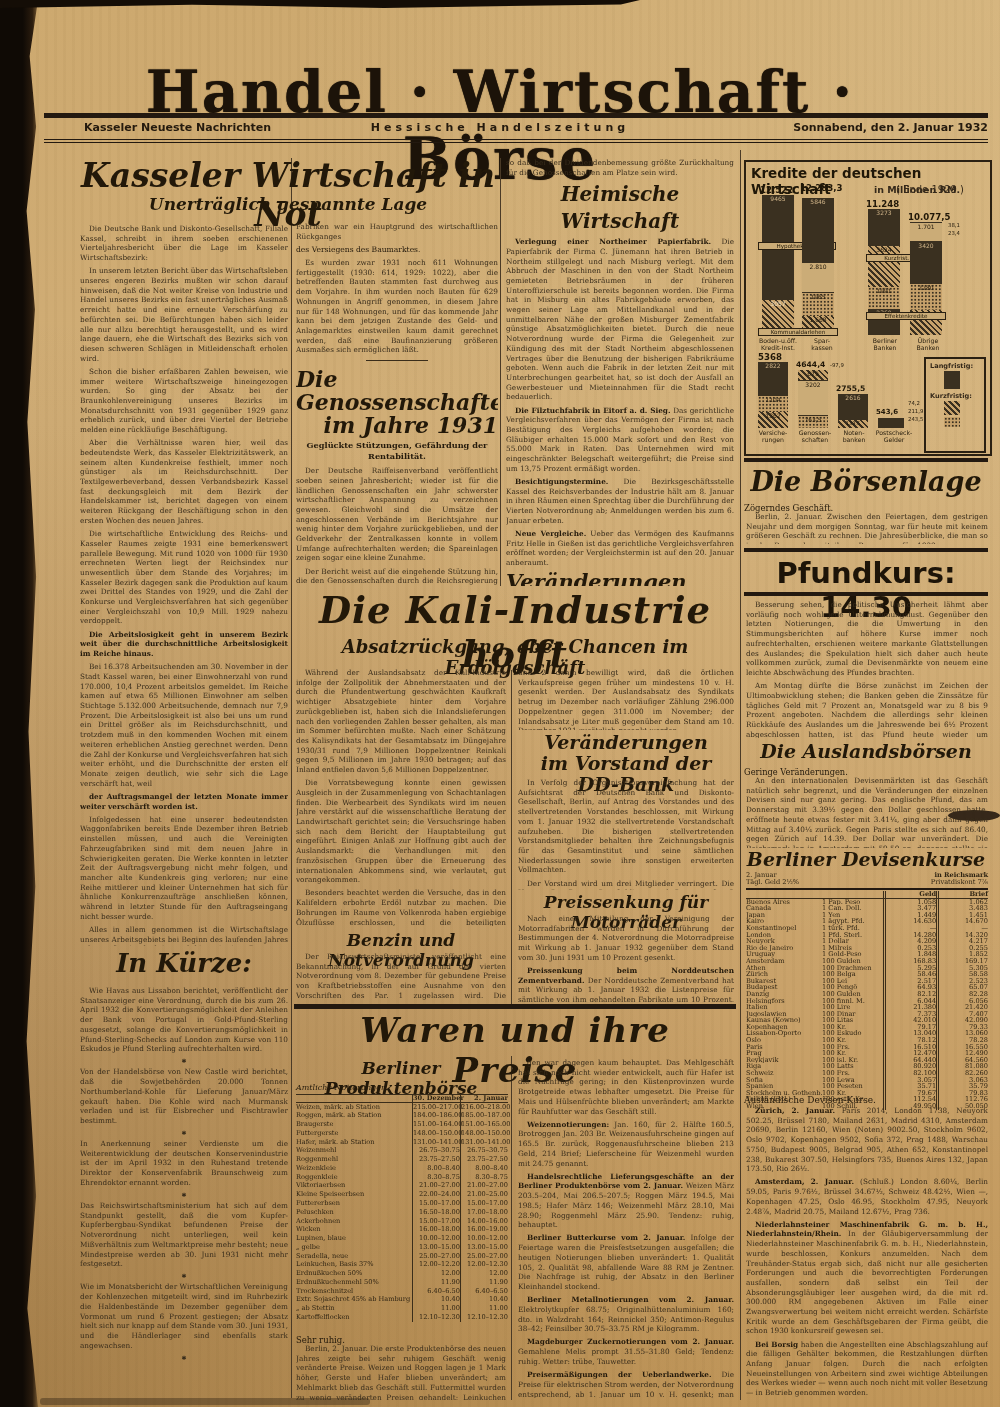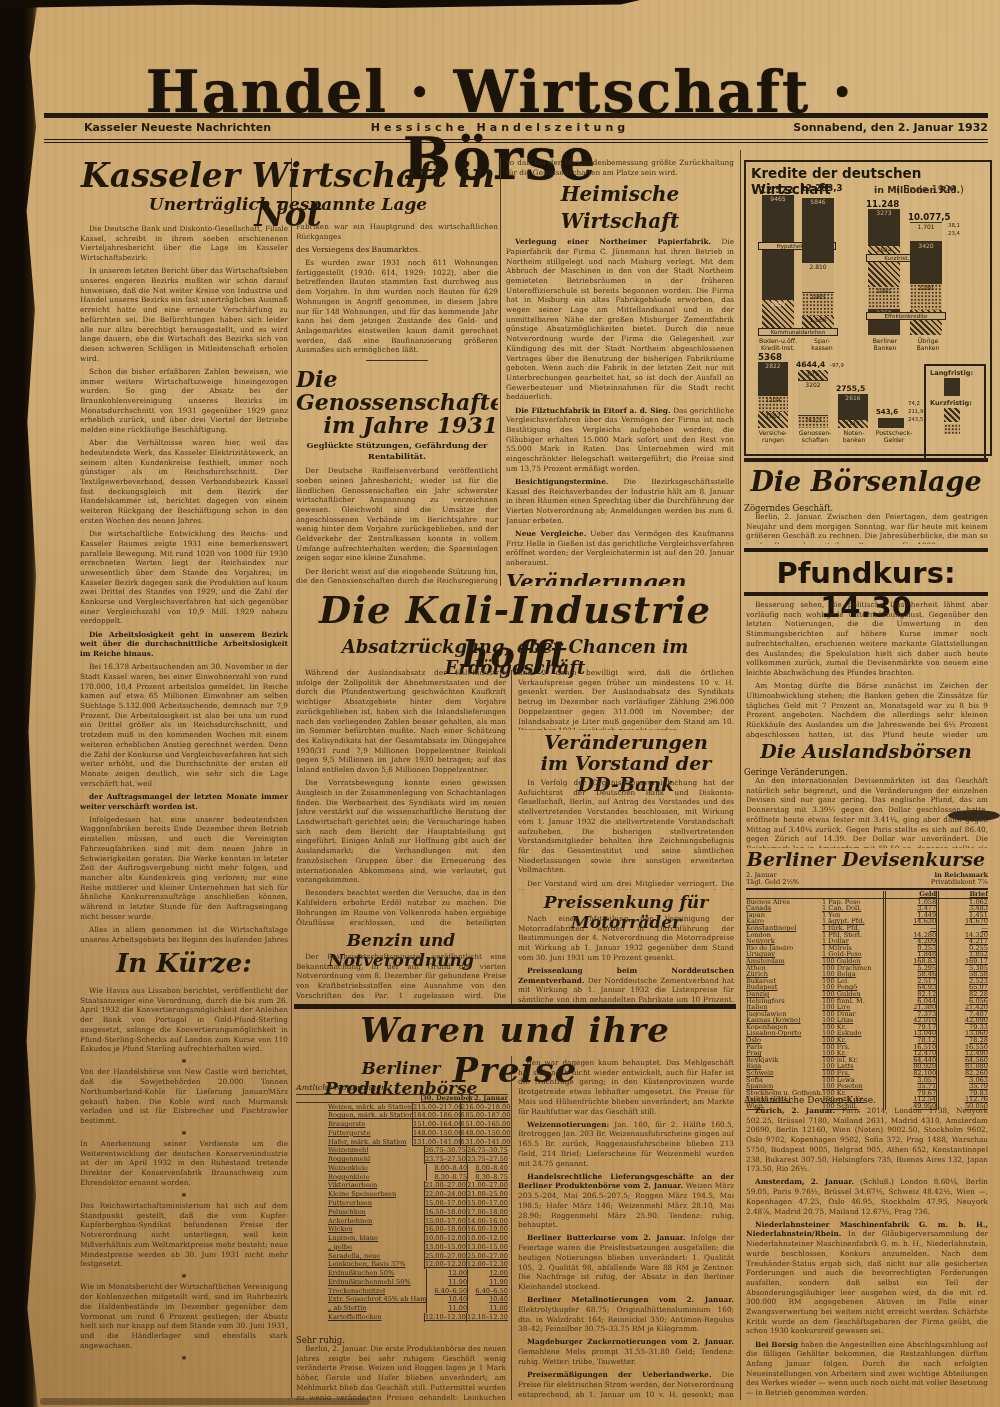--- a/index.html
+++ b/index.html
@@ -29,26 +29,26 @@
   
   .body-col{font-size:7.3px;line-height:1.33;text-align:justify;overflow:hidden;color:#382c1b;}
   .body-col p{margin:0 0 3.5px;text-indent:9px;}
   .body-col p b{color:#241a0c;}
   .star-list p{position:relative;}
   .star-list p + p::before{content:"✱";display:block;text-align:center;text-indent:0;font-size:6px;margin:1px 0 2px;}
   
   .banner-big{font-family:"DejaVu Sans",sans-serif;font-weight:bold;color:#1d1408;}
   
   .tbl{font-size:6.6px;line-height:1.0;color:#2f2413;}
-  .trow{display:flex;align-items:baseline;text-decoration:underline;}
+  .trow{display:flex;align-items:baseline;}
   .devrow .c-place{width:78px;white-space:nowrap;overflow:hidden;}
   .devrow .c-unit{width:62px;white-space:nowrap;overflow:hidden;}
   .devrow .c-geld{width:52px;text-align:right;border-left:3px double #3a2d1a;}
   .devrow .c-brief{width:50px;text-align:right;border-left:3px double #3a2d1a;}
-  .prorow .c-name{width:116px;white-space:nowrap;overflow:hidden;margin-left:32px;}
+  .prorow .c-name{width:116px;white-space:nowrap;overflow:hidden;}
   .prorow .c-dec{width:47px;text-align:right;border-left:1px solid #3a2d1a;white-space:nowrap;}
   .prorow .c-jan{width:47px;text-align:right;border-left:1px solid #3a2d1a;white-space:nowrap;}
   
   .chart-box{border:2px solid #2a2012;}
   .seg{position:absolute;left:0;width:100%;box-sizing:border-box;overflow:hidden;text-align:center;font-family:"DejaVu Sans",sans-serif;}
   .seg-dark{background:#3a3020;color:#cfb387;}
   .seg-hatch{background:repeating-linear-gradient(45deg,#3a3020 0 1.6px,#c7a26b 1.6px 4.2px);color:#20180c;}
   .seg-dot{background:#c7a26b radial-gradient(#3a3020 0.9px, transparent 1px);background-size:3.5px 3.5px;color:#20180c;}
   .seg-light{background:#cbac77;border-top:1px solid #3a3020;border-bottom:1px solid #3a3020;color:#20180c;}
   .segnum{font-size:6px;line-height:1.1;display:block;padding-top:1px;}
@@ -251,21 +251,21 @@
     <div class="bartotal" style="left:130px;top:246px;font-size:7px;">543,6</div>
     <div class="abs seg-dark" style="left:132px;top:256px;width:26px;height:10px;position:absolute;"></div>
     <div class="sidenote" style="left:162px;top:238px;">74,2</div>
     <div class="sidenote" style="left:162px;top:246px;">211,9</div>
     <div class="sidenote" style="left:162px;top:254px;">243,5</div>
     <div class="barlabel" style="left:4px;top:268px;width:46px;"><span>Versiche-</span><br><span>rungen</span></div>
     <div class="barlabel" style="left:48px;top:268px;width:42px;"><span>Genossen-</span><br><span>schaften</span></div>
     <div class="barlabel" style="left:90px;top:268px;width:36px;"><span>Noten-</span><br><span>banken</span></div>
     <div class="barlabel" style="left:126px;top:268px;width:44px;"><span>Postscheck-</span><br><span>Gelder</span></div>
 
-    <div class="abs" style="left:178px;top:202px;width:58px;height:92px;border:2px solid #2a2012;">
+    <div class="abs" style="left:178px;top:195px;width:58px;height:92px;border:2px solid #2a2012;">
       <div style="font-family:'DejaVu Sans',sans-serif;font-weight:bold;font-size:6.6px;padding:3px 0 1px 4px;">Langfristig:</div>
       <div class="seg-dark" style="width:16px;height:18px;margin-left:18px;"></div>
       <div style="font-family:'DejaVu Sans',sans-serif;font-weight:bold;font-size:6.6px;padding:3px 0 1px 4px;">Kurzfristig:</div>
       <div class="seg-hatch" style="width:16px;height:14px;margin-left:18px;"></div>
       <div class="seg-dot" style="width:16px;height:10px;margin-left:18px;margin-top:2px;"></div>
     </div>
   </div>
 
   <div class="abs hrule" style="left:744px;top:458px;width:244px;height:4px;"></div>
   <div class="abs h-it" style="left:744px;top:466px;width:244px;font-size:27px;text-align:center;">Die Börsenlage</div>

